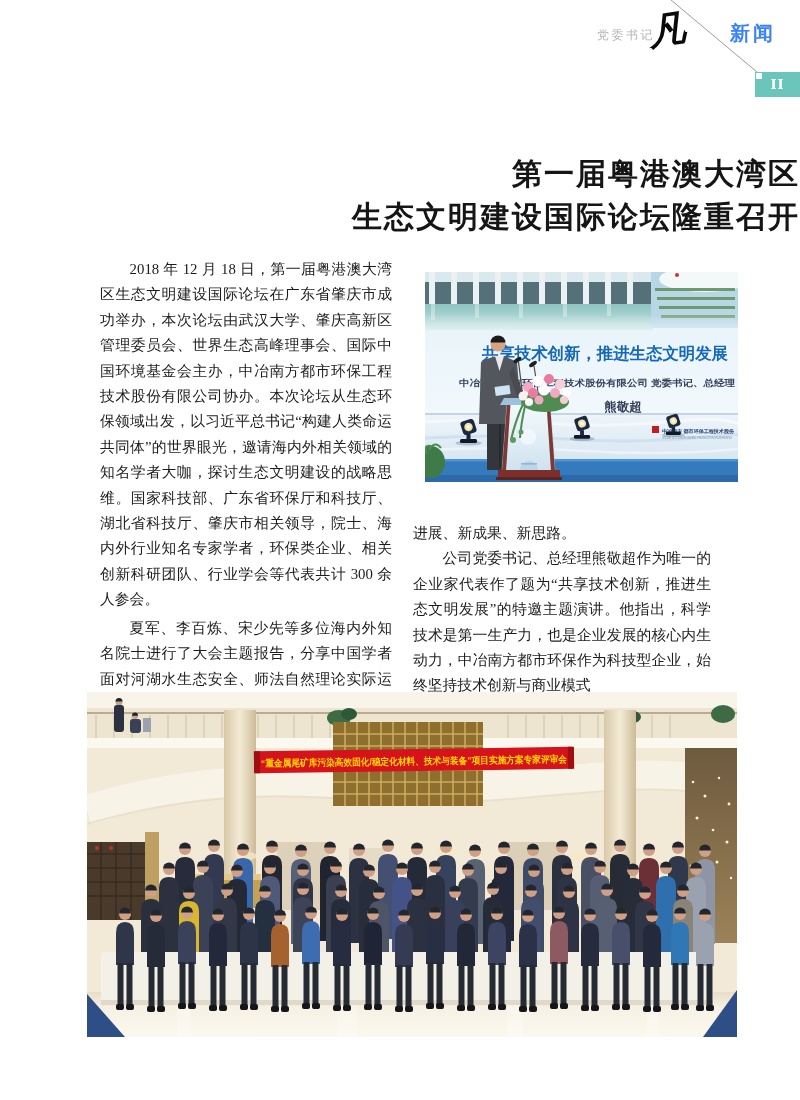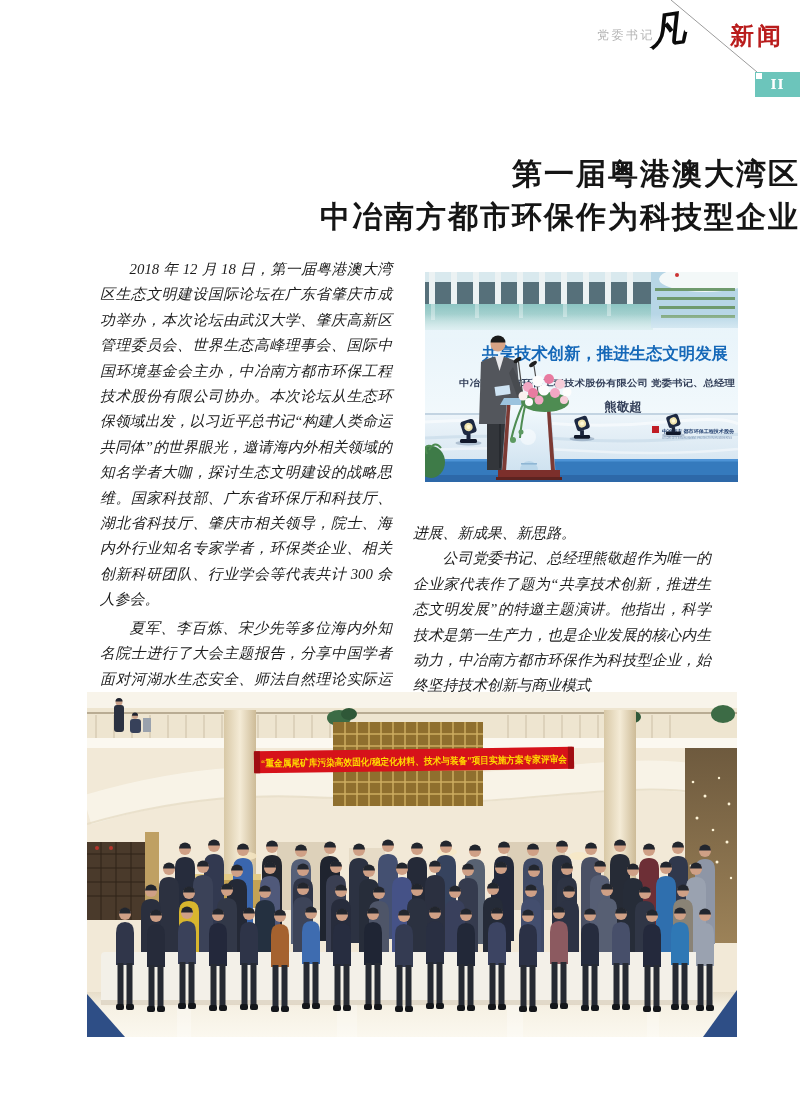--- a/index.html
+++ b/index.html
@@ -2,34 +2,34 @@
 <html><head>
 <meta charset="utf-8">
 <style>
   html,body{margin:0;padding:0;background:#e9e9e9;}
   .page{position:relative;width:800px;height:1100px;background:#ffffff;overflow:hidden;
         font-family:"Liberation Sans","DejaVu Sans",sans-serif;}
   
   .mag-name{position:absolute;left:597px;top:27px;font-size:12px;color:#b3b3b3;letter-spacing:2.5px;}
   .logo-glyph{position:absolute;left:648px;top:12px;font-family:"DejaVu Serif","Liberation Serif",serif;
         font-size:37px;font-style:italic;font-weight:700;color:#0a0a0a;transform:rotate(-8deg);line-height:1;}
-  .section-label{position:absolute;left:730px;top:20px;font-size:24px;font-weight:700;color:#b91c1c;letter-spacing:3px;}
+  .section-label{position:absolute;left:730px;top:20px;font-size:20px;font-weight:700;color:#3b82f6;letter-spacing:3px;}
   .header-line{position:absolute;left:0;top:0;width:800px;height:110px;pointer-events:none;}
   .page-tab{position:absolute;left:755px;top:72px;width:45px;height:25px;background:#6cc5bb;}
   .page-tab .sq{position:absolute;left:1px;top:1px;width:6px;height:6px;background:#ffffff;}
   .page-tab .num{position:absolute;left:0;top:0;width:100%;height:100%;display:flex;align-items:center;
         justify-content:center;color:#ffffff;font-family:"DejaVu Serif",serif;font-size:13px;font-weight:700;letter-spacing:1px;}
   
   .title{position:absolute;left:0;top:152px;width:800px;text-align:right;color:#151515;
         font-weight:700;font-size:30px;line-height:43px;letter-spacing:2px;}
   
   .col-left{position:absolute;left:100px;top:257px;width:292px;}
   .col-right{position:absolute;left:413px;top:260px;width:313px;}
   .body-text p{margin:0;font-family:"Liberation Serif","DejaVu Serif",serif;font-size:14.8px;
-        line-height:25.4px;color:#1c1c1c;text-align:justify;font-style:italic;}
+        line-height:25.4px;color:#1c1c1c;text-align:justify;}
   .body-text p.indent{text-indent:2em;}
   .col-right .rc-text{width:298px;margin-top:27px;}
   figure{margin:0;padding:12px;text-align:center;}
   .photo-top svg{display:block;}
   .photo-bottom{position:absolute;left:75px;top:680px;width:650px;height:345px;}
   .photo-bottom svg{display:block;}
 </style>
 </head>
 <body>
 
@@ -41,21 +41,21 @@
   <svg class="header-line">
     <line x1="671" y1="0" x2="757" y2="72" stroke="#9c9c9c" stroke-width="1"></line>
   </svg>
   <div class="page-tab">
     <span class="sq"></span>
     <span class="num">II</span>
   </div>
 
   <div class="title">
     <div>第一届粤港澳大湾区</div>
-    <div>中冶南方都市环保作为科技型企业</div>
+    <div>生态文明建设国际论坛隆重召开</div>
   </div>
 
   <div class="col-left body-text">
     <p class="indent">2018 年 12 月 18 日，第一届粤港澳大湾区生态文明建设国际论坛在广东省肇庆市成功举办，本次论坛由武汉大学、肇庆高新区管理委员会、世界生态高峰理事会、国际中国环境基金会主办，中冶南方都市环保工程技术股份有限公司协办。本次论坛从生态环保领域出发，以习近平总书记“构建人类命运共同体”的世界眼光，邀请海内外相关领域的知名学者大咖，探讨生态文明建设的战略思维。国家科技部、广东省环保厅和科技厅、湖北省科技厅、肇庆市相关领导，院士、海内外行业知名专家学者，环保类企业、相关创新科研团队、行业学会等代表共计 300 余人参会。</p>
     <p class="indent" style="margin-top:3px">夏军、李百炼、宋少先等多位海内外知名院士进行了大会主题报告，分享中国学者面对河湖水生态安全、师法自然理论实际运用、新兴纳米环境材料开发应用等国际难题提出的具有前瞻性和创造性的新</p>
   </div>
 
   <div class="col-right">
     <figure class="photo-top">
       <svg width="313" height="210" viewBox="0 0 313 210">

